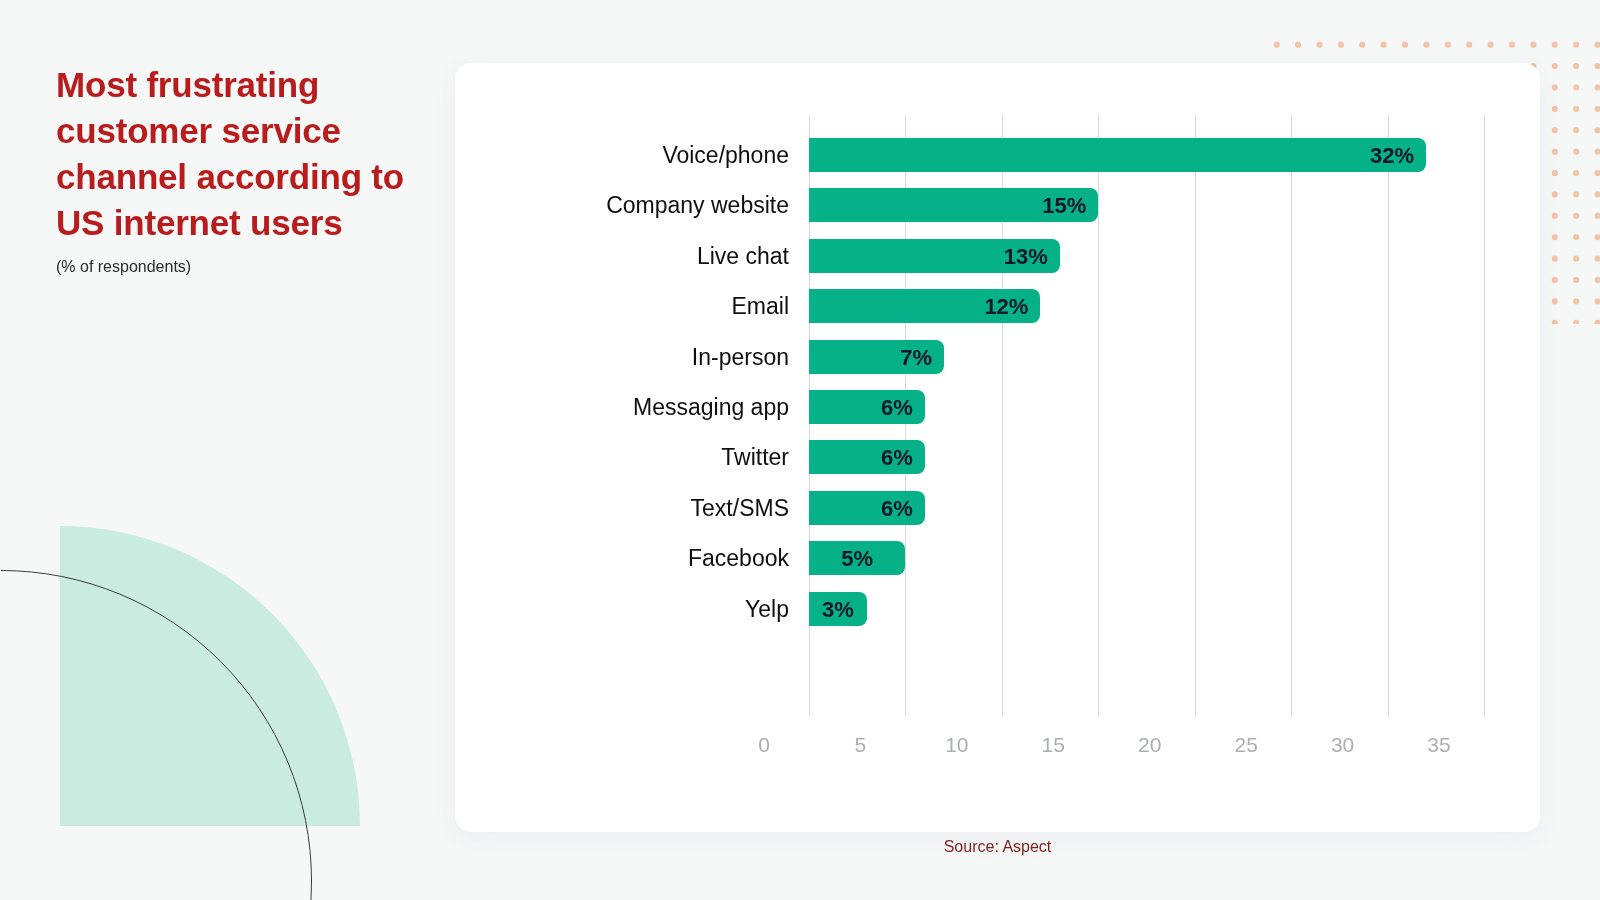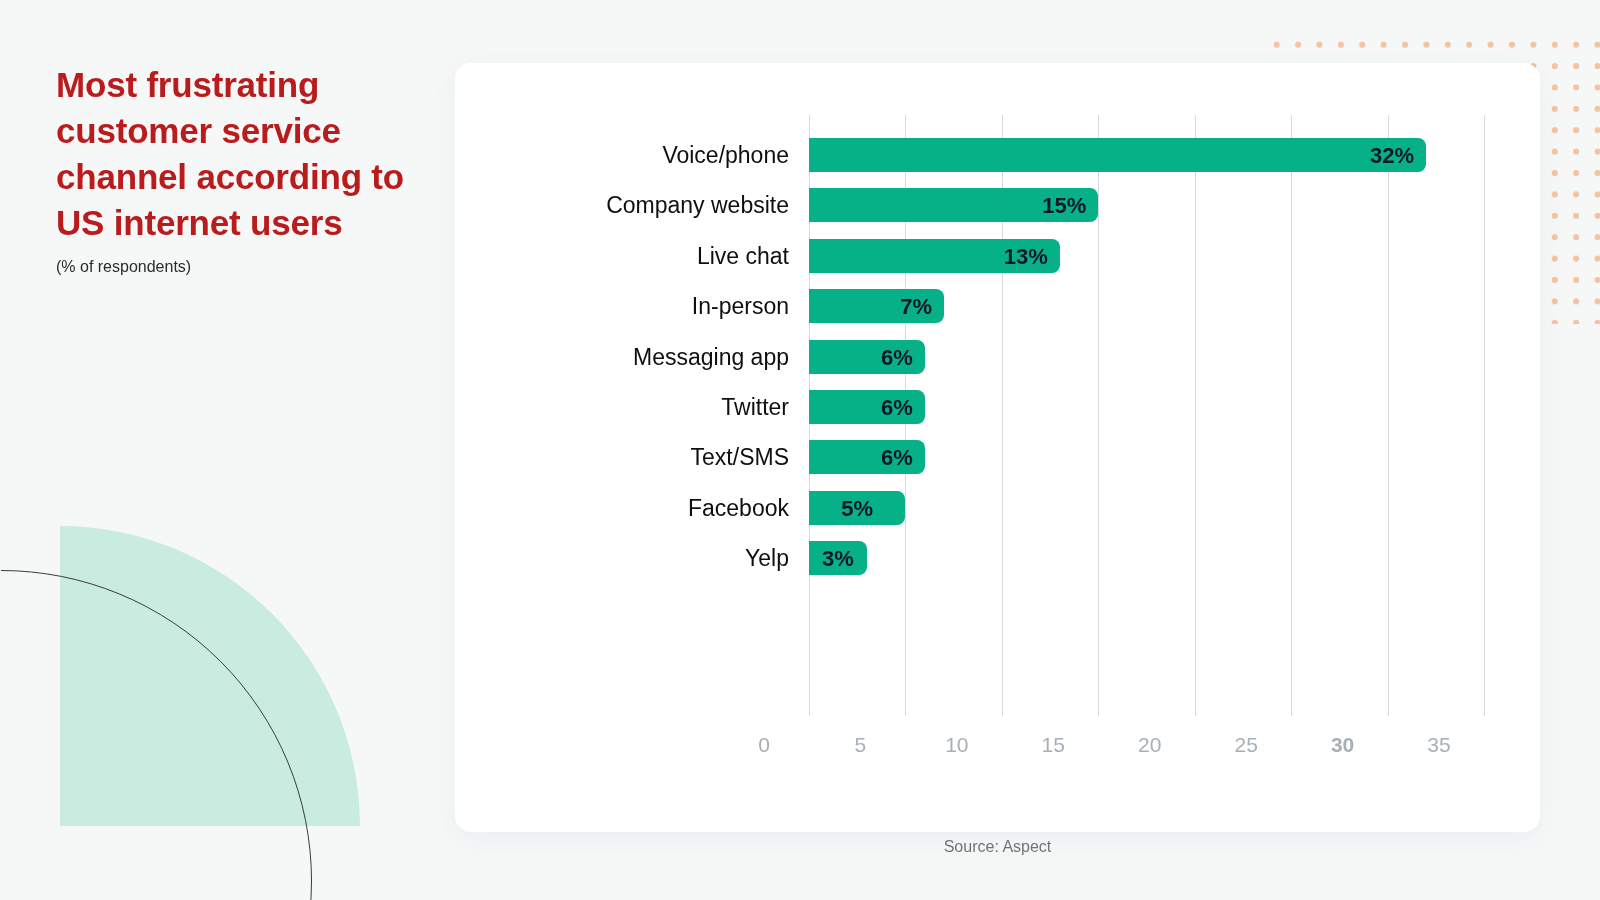--- a/index.html
+++ b/index.html
@@ -187,21 +187,21 @@
     color: #a9b0b5;
   }
 
   .source {
     position: absolute;
     left: 455px;
     top: 838px;
     width: 1085px;
     text-align: center;
     font-size: 16px;
-    color: #737373;
+    color: #7f1d1d;
   }
 </style>
 </head>
 <body>
 
 <div class="deco-mint-quarter"></div>
 <div class="deco-arc"></div>
 <div class="deco-dots"></div>
 <div class="deco-dots-mask"></div>
 
@@ -236,20 +236,26 @@
               <span class="bar-value">15%</span>
             </div>
           </div>
           <div class="row">
             <div class="row-label">Live chat</div>
             <div class="bar" style="width: 250.714px; background: rgb(6, 177, 135);">
               <span class="bar-value">13%</span>
             </div>
           </div>
           <div class="row">
+            <div class="row-label">Email</div>
+            <div class="bar" style="width: 231.429px; background: rgb(6, 177, 135);">
+              <span class="bar-value">12%</span>
+            </div>
+          </div>
+          <div class="row">
             <div class="row-label">In-person</div>
             <div class="bar" style="width: 135px; background: rgb(6, 177, 135);">
               <span class="bar-value">7%</span>
             </div>
           </div>
           <div class="row">
             <div class="row-label">Messaging app</div>
             <div class="bar" style="width: 115.714px; background: rgb(6, 177, 135);">
               <span class="bar-value">6%</span>
             </div>
@@ -280,19 +286,19 @@
           </div>
         </div>
     </div>
     <div class="xticks" id="xticks">
         <div class="xtick" style="left: 0px;">0</div>
         <div class="xtick" style="left: 96.4286px;">5</div>
         <div class="xtick" style="left: 192.857px;">10</div>
         <div class="xtick" style="left: 289.286px;">15</div>
         <div class="xtick" style="left: 385.714px;">20</div>
         <div class="xtick" style="left: 482.143px;">25</div>
-        <div class="xtick" style="left: 578.571px; font-weight: bold;">30</div>
+        <div class="xtick" style="left: 578.571px;">30</div>
         <div class="xtick" style="left: 675px;">35</div>
       </div>
   </div>
 </div>
 
 <div class="source">Source: Aspect</div>
 
 </body></html>

